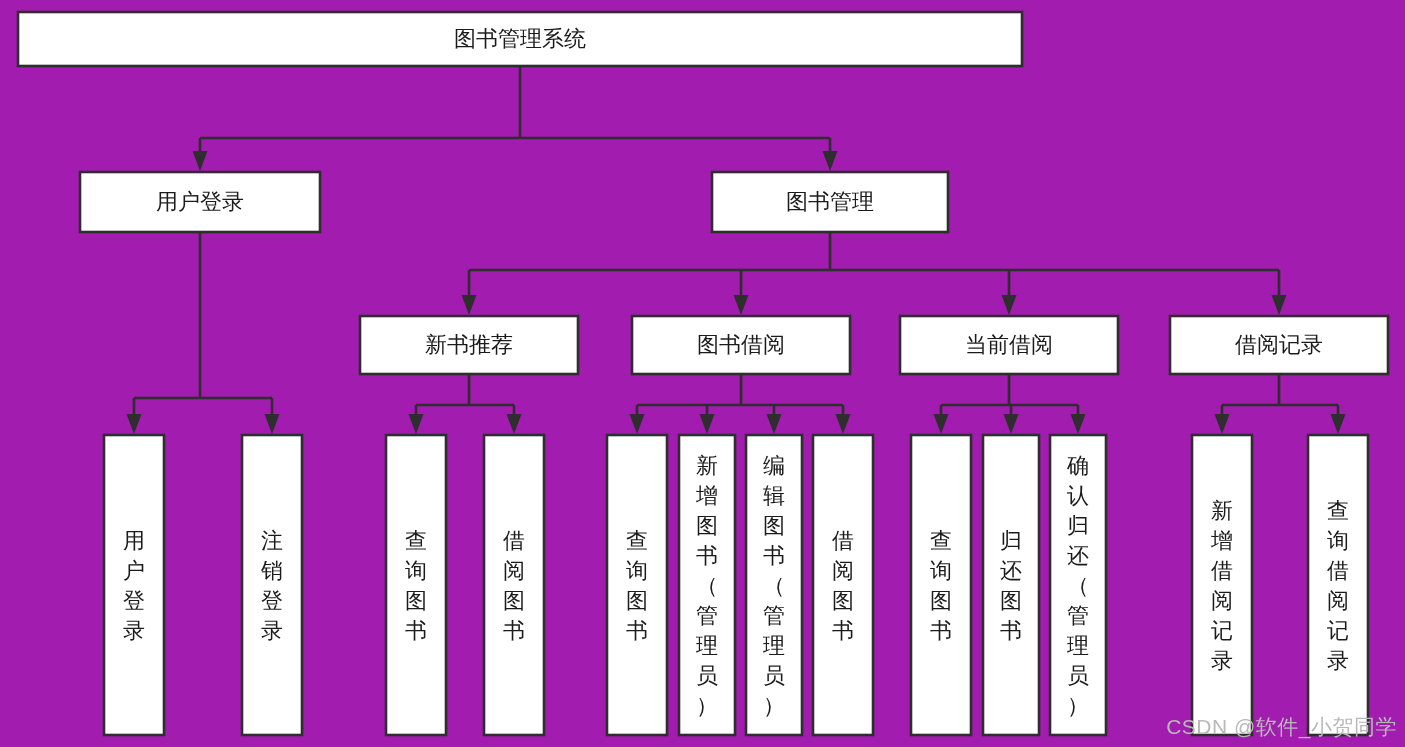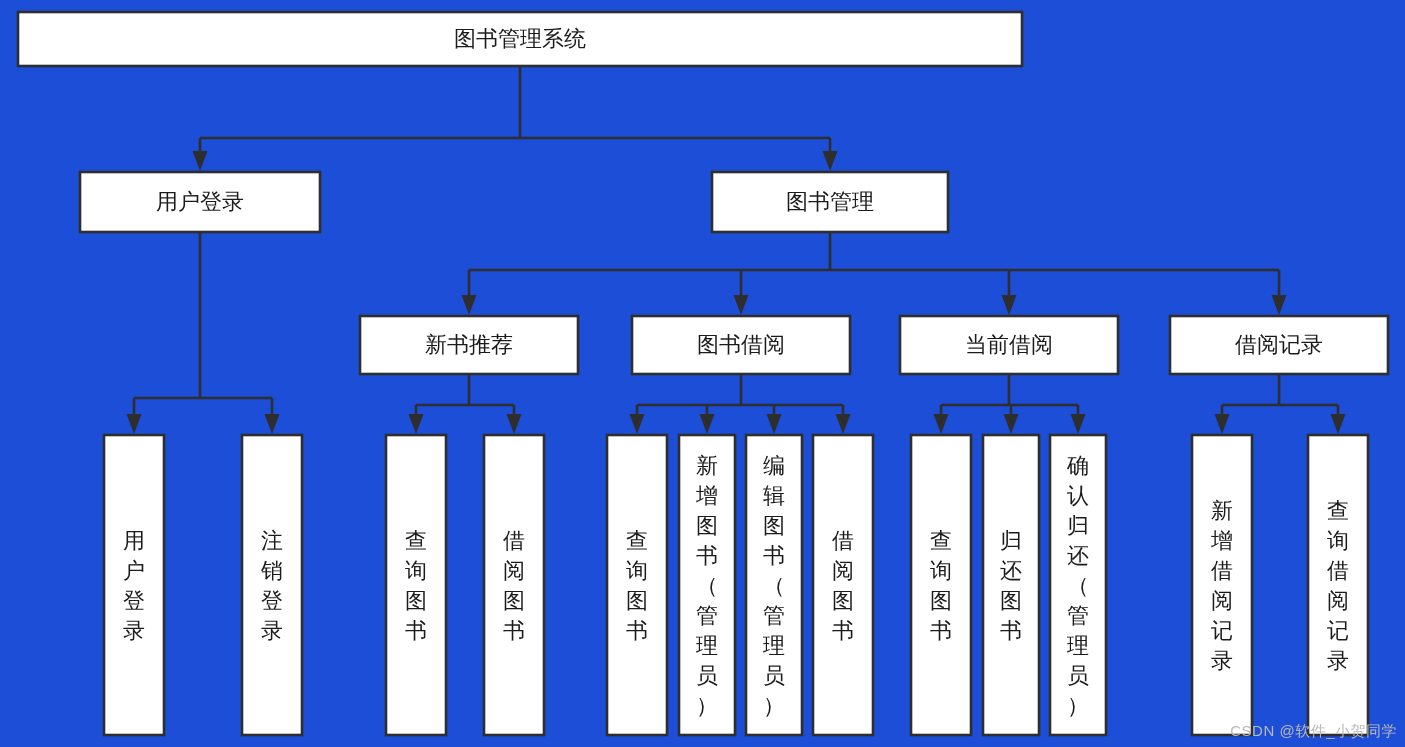--- a/index.html
+++ b/index.html
@@ -11,21 +11,21 @@
   body {
     width: 1405px;
     height: 747px;
     overflow: hidden;
     font-family: "Liberation Sans", "DejaVu Sans", sans-serif;
   }
   #diagram-root {
     position: relative;
     width: 1405px;
     height: 747px;
-    background: #1d4ed8;
+    background: #a21caf;
   }
   svg#tree-svg {
     position: absolute;
     top: 0;
     left: 0;
     width: 1405px;
     height: 747px;
     display: block;
   }
   .node-box {
@@ -54,21 +54,21 @@
     fill: #1b1b1b;
     font-family: "Liberation Sans", "DejaVu Sans", sans-serif;
     font-size: 22px;
     text-anchor: middle;
   }
   .watermark {
     position: absolute;
     right: 8px;
     bottom: 6px;
     font-family: "Liberation Sans", "DejaVu Sans", sans-serif;
-    font-size: 15px;
+    font-size: 21px;
     color: #b8b8b8;
     letter-spacing: 0.5px;
     white-space: nowrap;
     user-select: none;
     text-align: right;
   }
 </style>
 </head>
 <body>
 

